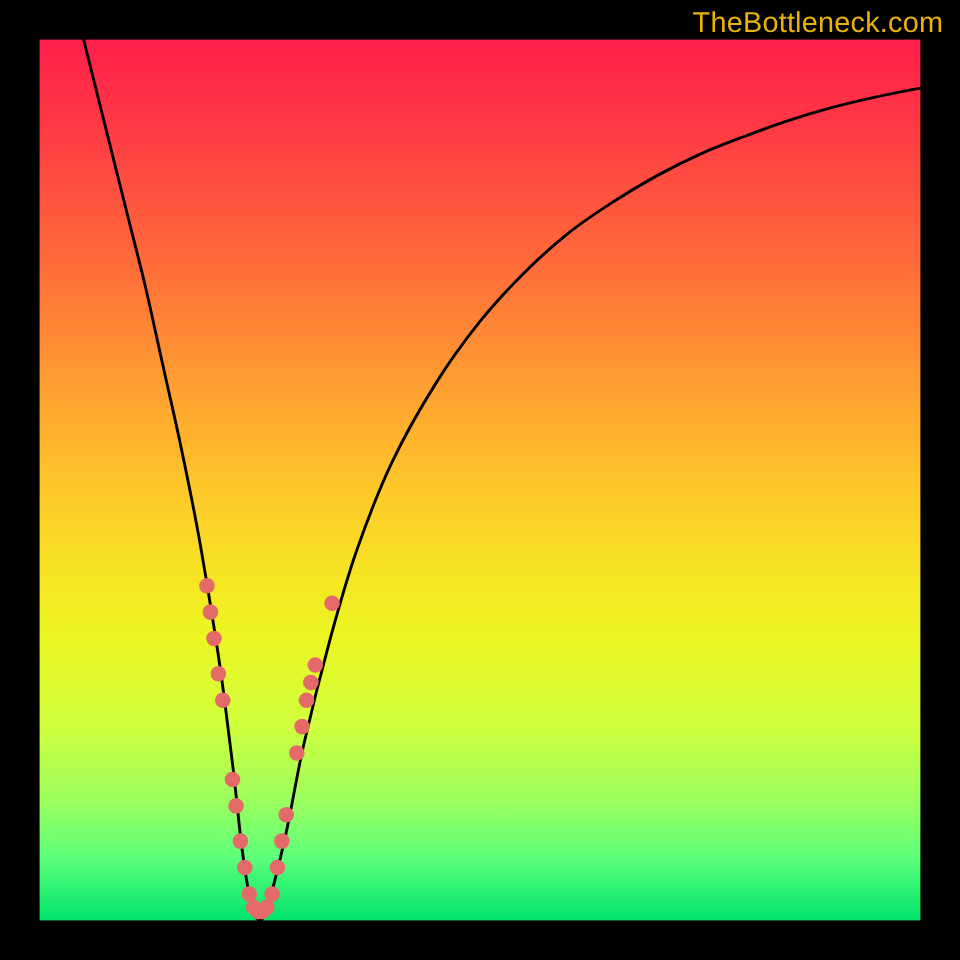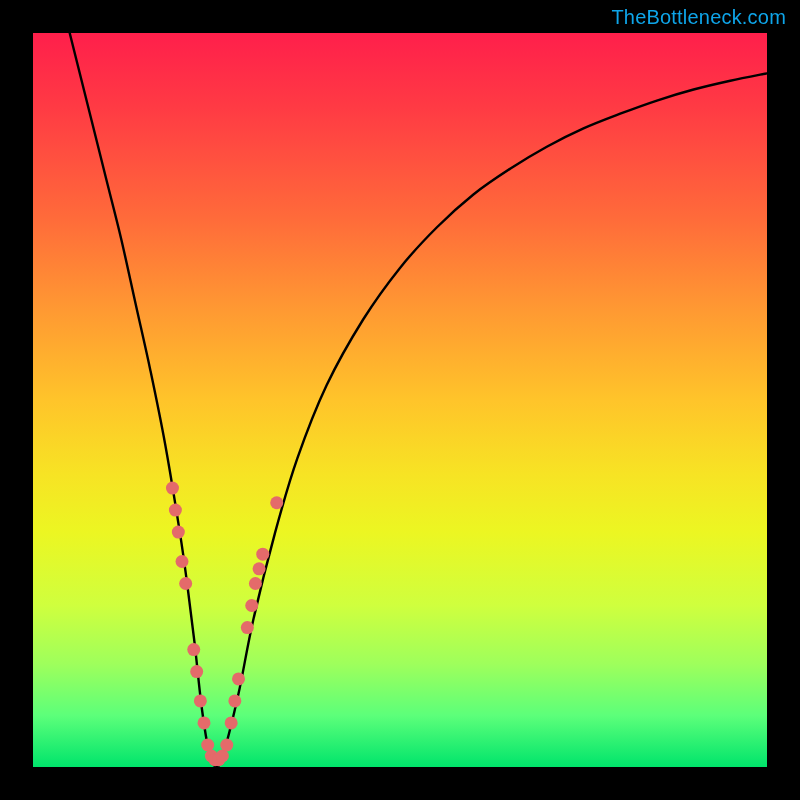--- a/index.html
+++ b/index.html
@@ -38,22 +38,22 @@
       #cfff3e 78%,
       #9eff5c 86%,
       #5cff7a 93%,
       #00e46b 100%
     );
   }
   .watermark {
     position: absolute;
     top: 6px;
     right: 14px;
-    color: #0ea5e9;
-    font-size: 20px;
+    color: #eab308;
+    font-size: 24px;
     font-weight: 400;
     letter-spacing: 0.2px;
     user-select: none;
   }
   svg.curve {
     position: absolute;
     left: 0;
     top: 0;
     width: 734px;
     height: 734px;

